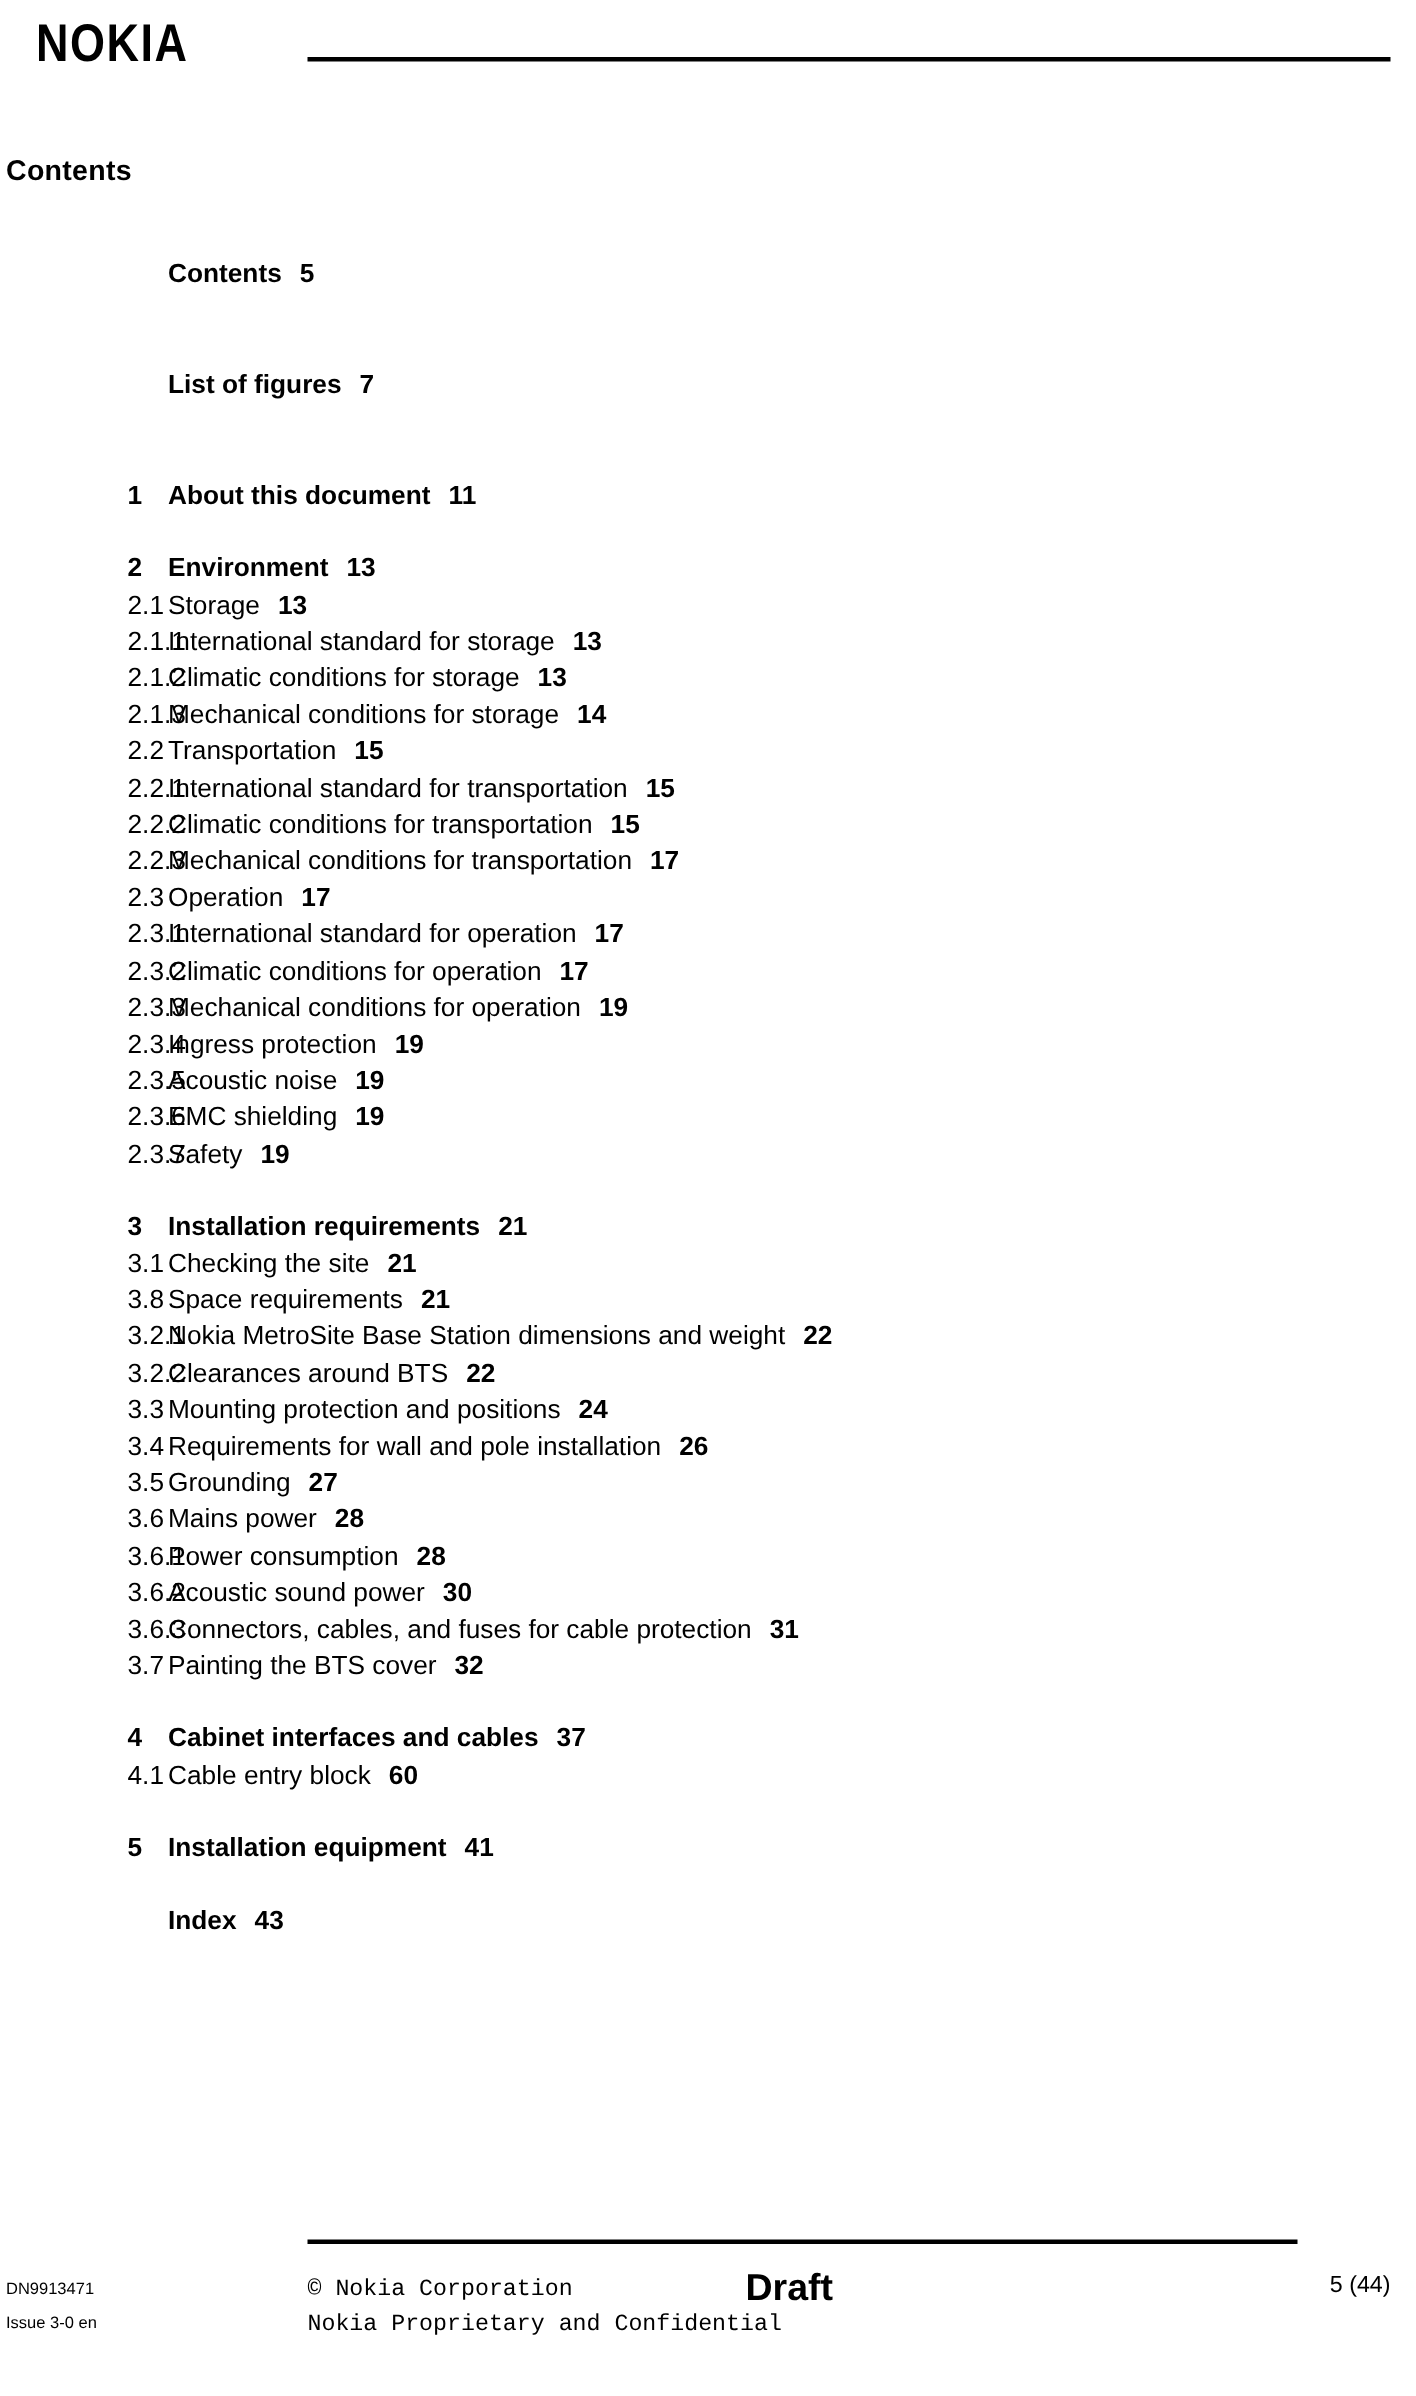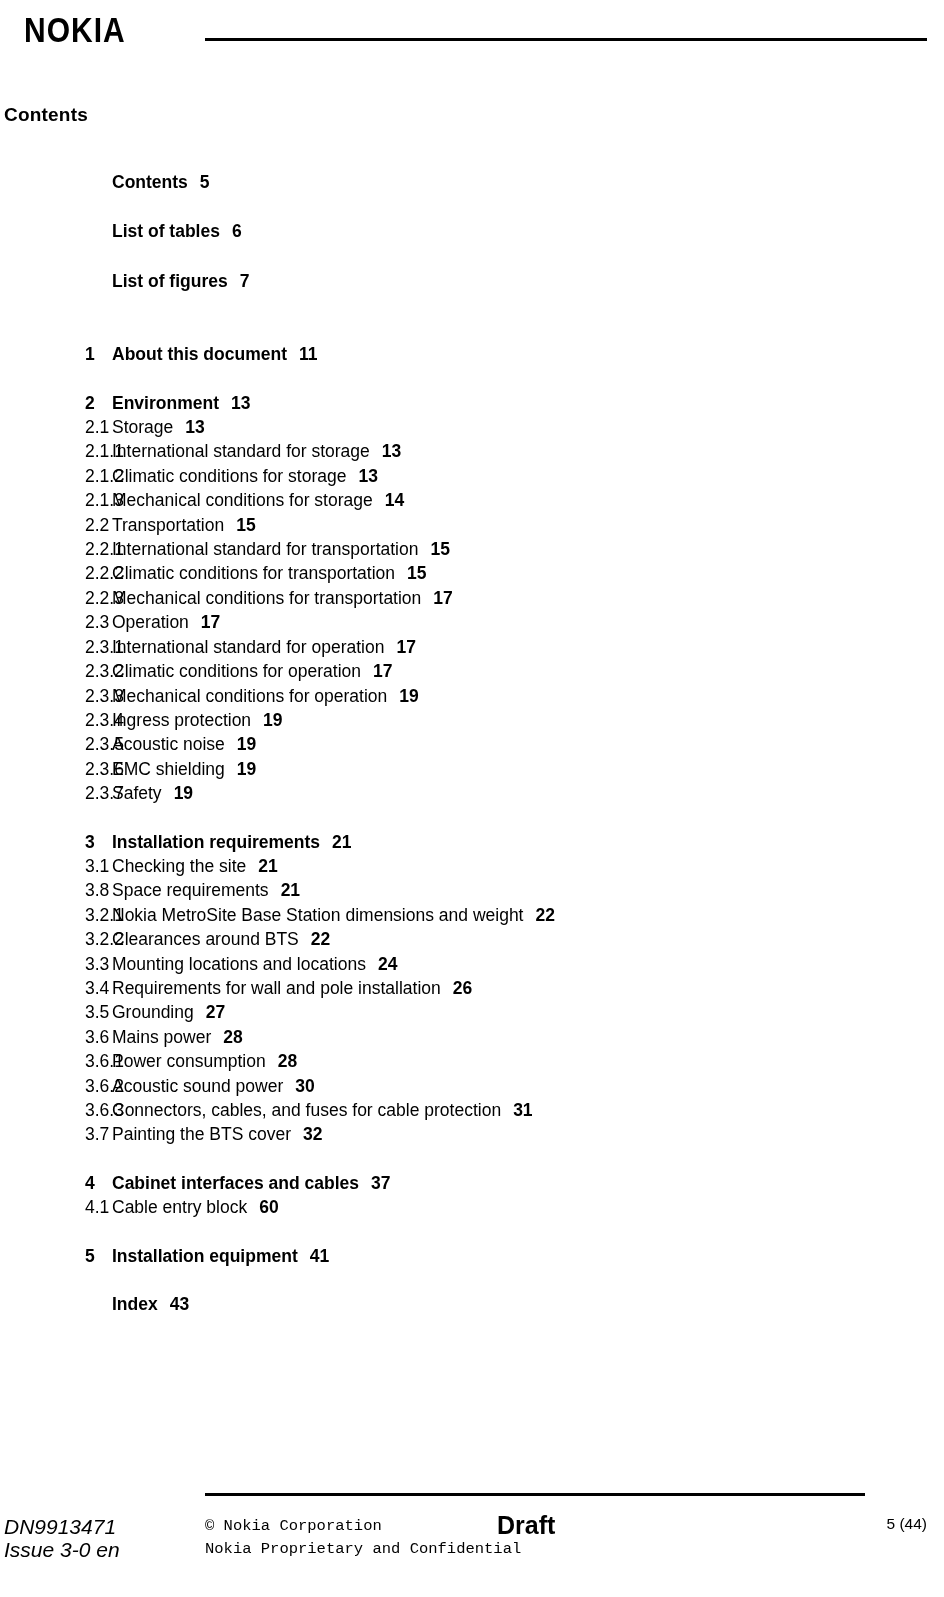--- a/index.html
+++ b/index.html
@@ -107,23 +107,22 @@
     left: 205px;
     top: 6px;
     width: 660px;
     height: 3px;
     background: #000;
   }
   .footer-left {
     position: absolute;
     left: 4px;
     top: 28px;
-    font-size: 21px;
+    font-size: 11px;
     line-height: 23px;
-    font-style: italic;
   }
   .footer-center {
     position: absolute;
     left: 205px;
     top: 28px;
     font-size: 15.5px;
     line-height: 23px;
     font-family: Liberation Mono, monospace;
   }
   .footer-draft {
@@ -153,25 +152,20 @@
 
   <div class="page-title">Contents</div>
 
   <div class="toc" id="toc-root">
       <div class="toc-row bold front">
         <span class="num"></span>
         <span class="txt">Contents</span>
         <span class="pg">5</span>
       </div>
       <div class="spacer-md"></div>
-      <div class="toc-row bold front">
-        <span class="num"></span>
-        <span class="txt">List of tables</span>
-        <span class="pg">6</span>
-      </div>
       <div class="spacer-md"></div>
       <div class="toc-row bold front">
         <span class="num"></span>
         <span class="txt">List of figures</span>
         <span class="pg">7</span>
       </div>
       <div class="spacer-md"></div>
       <div class="spacer-sm"></div>
       <div class="toc-row bold">
         <span class="num">1</span>
@@ -285,21 +279,21 @@
         <span class="txt">Nokia MetroSite Base Station dimensions and weight</span>
         <span class="pg">22</span>
       </div>
       <div class="toc-row">
         <span class="num">3.2.2</span>
         <span class="txt">Clearances around BTS</span>
         <span class="pg">22</span>
       </div>
       <div class="toc-row">
         <span class="num">3.3</span>
-        <span class="txt">Mounting locations and locations</span>
+        <span class="txt">Mounting protection and positions</span>
         <span class="pg">24</span>
       </div>
       <div class="toc-row">
         <span class="num">3.4</span>
         <span class="txt">Requirements for wall and pole installation</span>
         <span class="pg">26</span>
       </div>
       <div class="toc-row">
         <span class="num">3.5</span>
         <span class="txt">Grounding</span>

